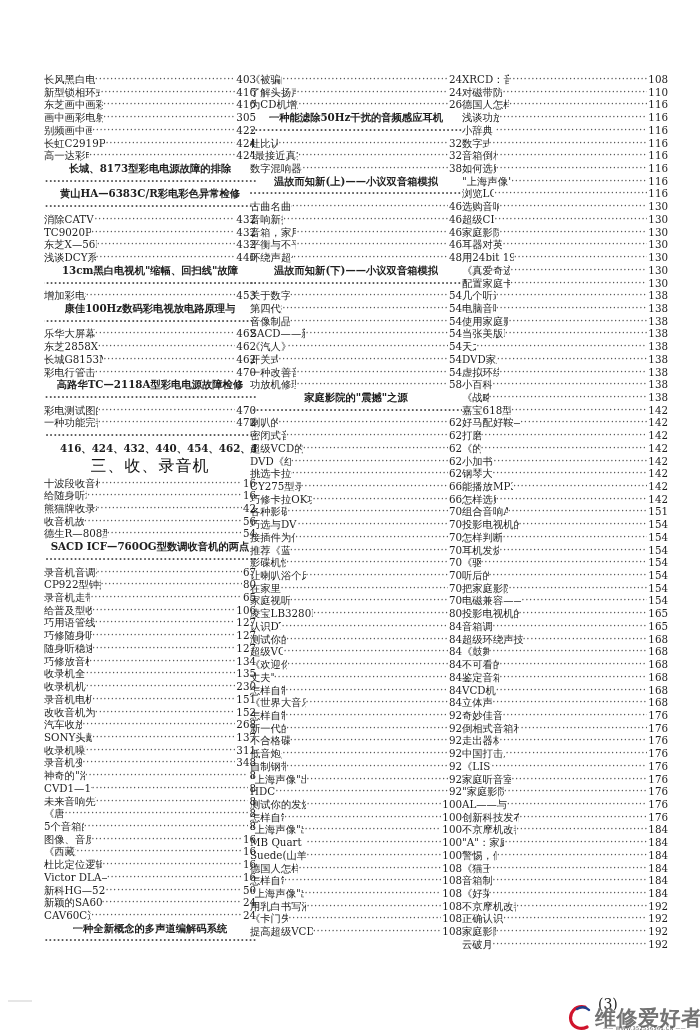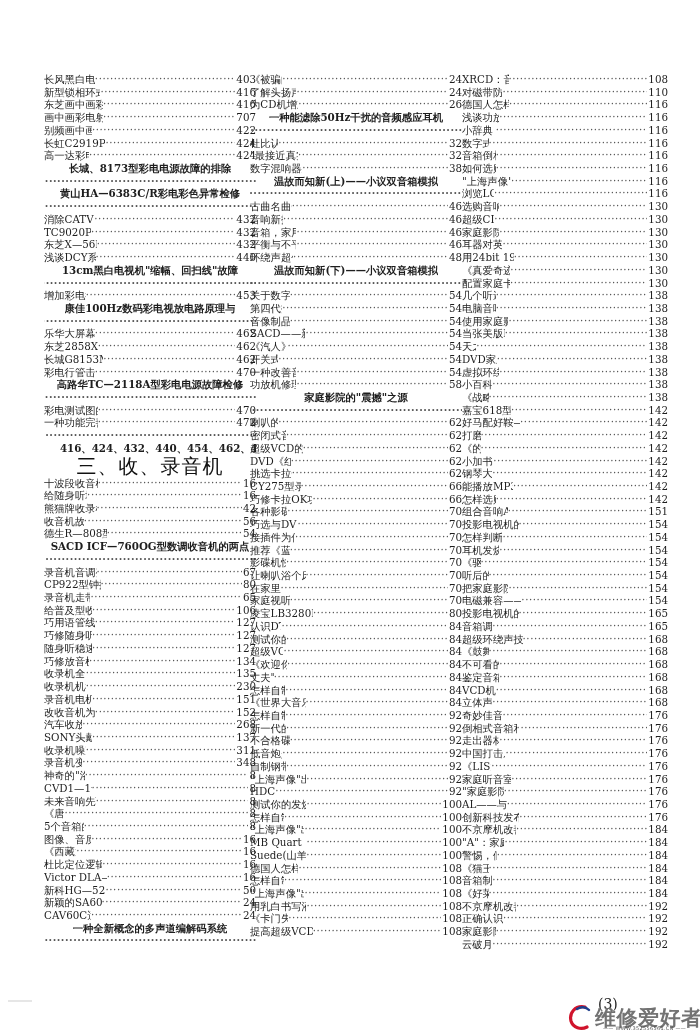--- a/index.html
+++ b/index.html
@@ -18,21 +18,21 @@
   .entry { display:flex; align-items:flex-end; white-space:nowrap; overflow:hidden; }
   .entry .t { flex:0 1 auto; overflow:hidden; text-overflow:clip; }
   .entry .d { flex:1 1 auto; overflow:hidden; color:#555; letter-spacing:0.5px; min-width:6px; }
   .entry .d::before { content:"··································································································"; }
   .entry .p { flex:0 0 auto; padding-left:1px; }
   .entry.wrap { flex-direction:column; align-items:center;font-weight:bold; }
   .entry.wrap .t1 { white-space:nowrap; overflow:hidden; }
   .entry.wrap .l2 { display:flex; padding-left:22px; }
   .entry.wrap .l2 .t { }
   .section {
-    text-align:center; font-size:20px; line-height:20px; font-weight:normal; color:#111;
+    text-align:center; font-size:16px; line-height:20px; font-weight:normal; color:#111;
     margin:1px 0 1px 0; letter-spacing:1px;
   }
   .pagenum {
     position:absolute; left:598px; top:996px; font-size:14px; color:#222;
     font-family: "DejaVu Serif", serif;
   }
   .watermark {
     position:absolute; left:567px; top:1003px; width:130px; height:30px;
   }
   .wm-logo { position:absolute; left:0; top:0; width:26px; height:28px; }
@@ -58,21 +58,21 @@
         <span class="p">416</span>
       </div>
       <div class="entry">
         <span class="t">东芝画中画彩电灵敏度降低故障检修</span>
         <span class="d"></span>
         <span class="p">416</span>
       </div>
       <div class="entry">
         <span class="t">画中画彩电射频信号分配器电源掉图</span>
         <span class="d"></span>
-        <span class="p">707</span>
+        <span class="p">305</span>
       </div>
       <div class="entry">
         <span class="t">别频画中画彩色电视机简介</span>
         <span class="d"></span>
         <span class="p">422</span>
       </div>
       <div class="entry">
         <span class="t">长虹C2919P型彩电电源故障分析检修</span>
         <span class="d"></span>
         <span class="p">424</span>

